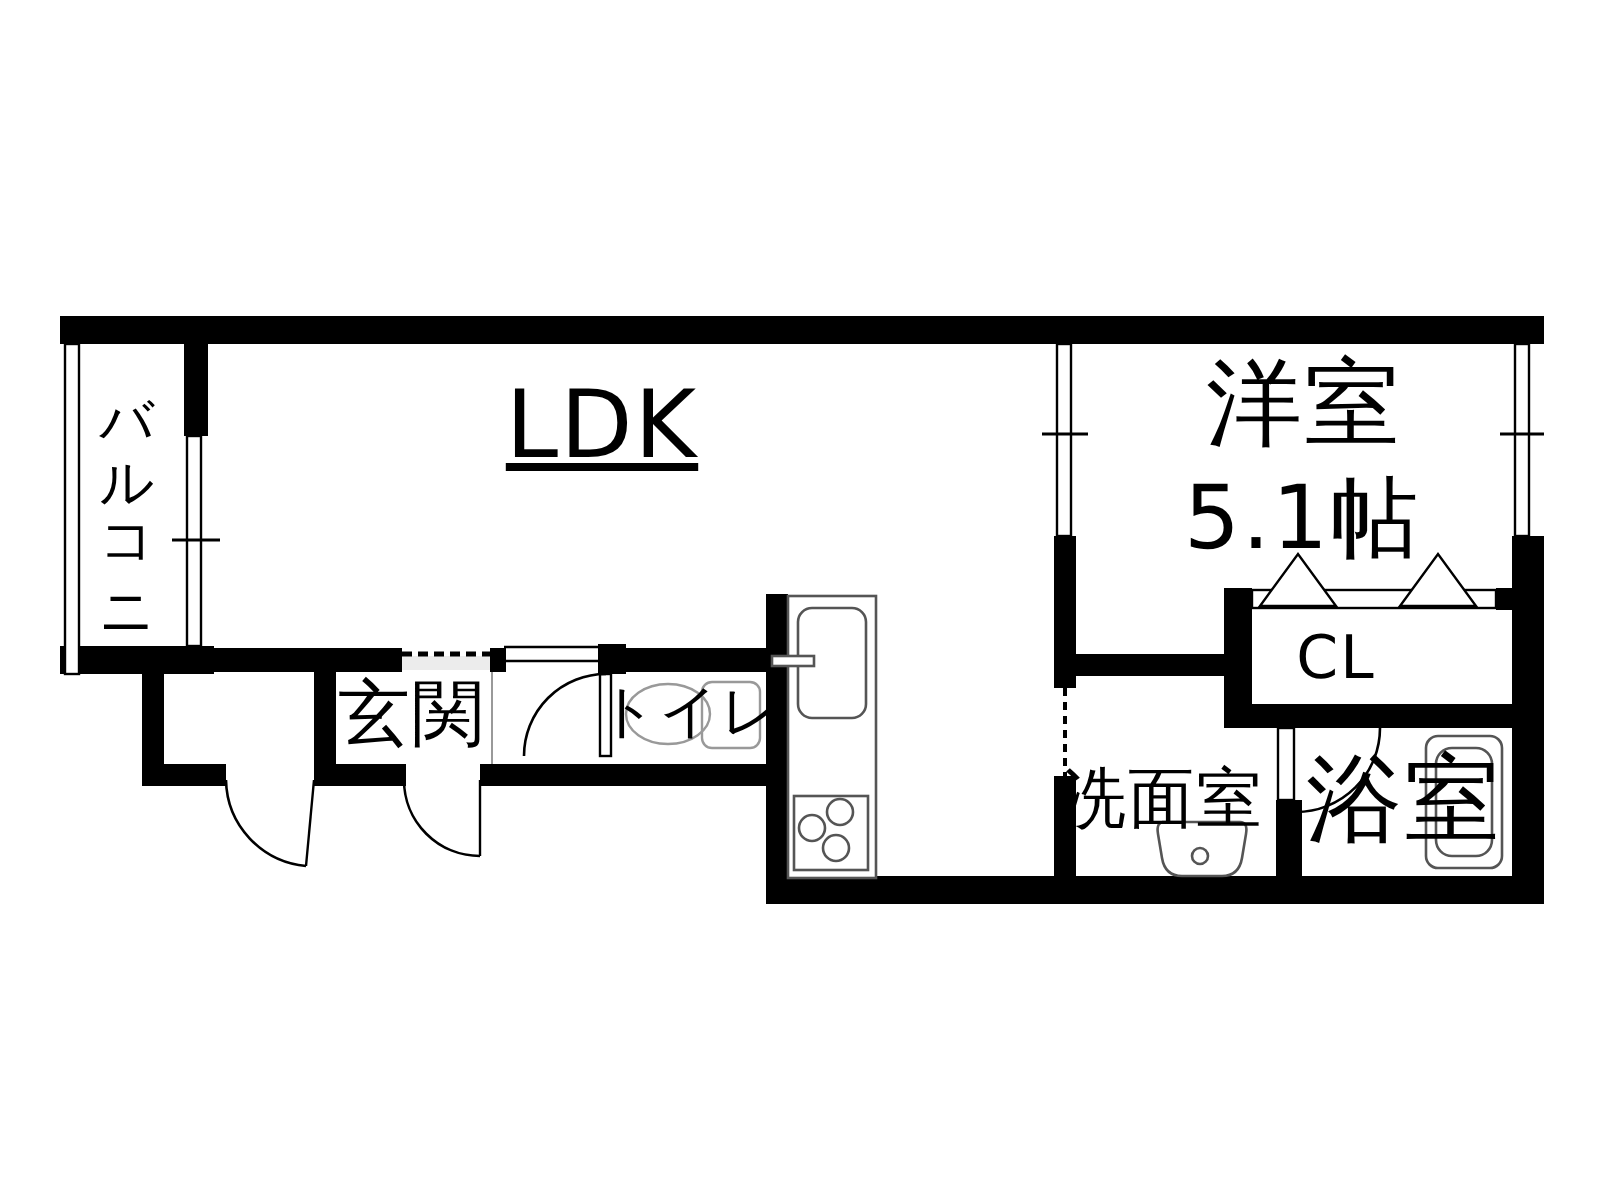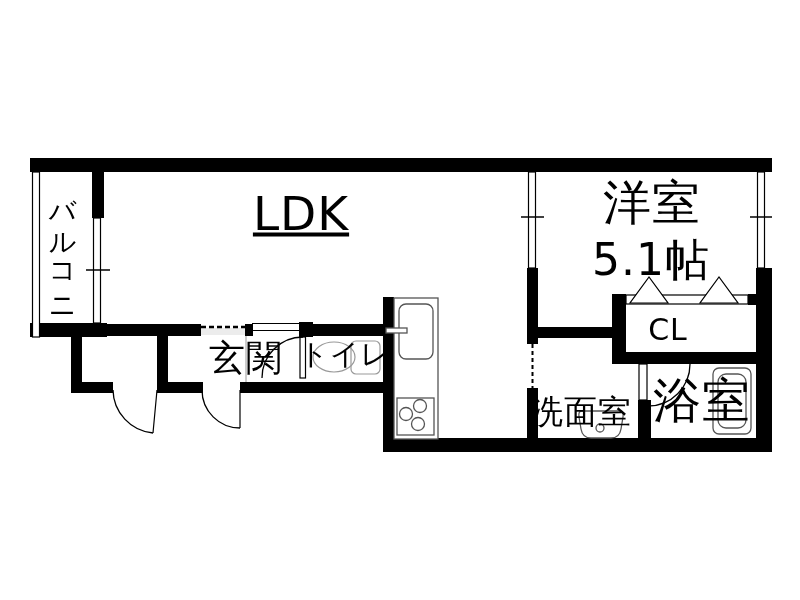--- a/index.html
+++ b/index.html
@@ -102,18 +102,18 @@
     <rect class="fx" x="713" y="368" width="38" height="66" rx="6"></rect>
     <rect class="fx2" x="718" y="374" width="28" height="54" rx="8"></rect>
   </g>
 </svg>
 
   <div class="lbl v" style="left:63px;top:249px;font-size:27px;">バルコニー</div>
   <div class="lbl" style="left:301px;top:213px;font-size:47px;text-decoration:underline;">LDK</div>
   <div class="lbl" style="left:652px;top:202px;font-size:48px;text-align:center;">洋室</div>
   <div class="lbl" style="left:651px;top:260px;font-size:44px;text-align:right;">5.1帖</div>
   <div class="lbl" style="left:668px;top:330px;font-size:30px;">CL</div>
-  <div class="lbl" style="left:206px;top:358px;font-size:36px;margin-left:40px;">玄関</div>
-  <div class="lbl" style="left:345px;top:356px;font-size:29px;font-family:Liberation Mono, monospace;">トイレ</div>
-  <div class="lbl" style="left:581px;top:399px;font-size:33px;margin-top:12px;">洗面室</div>
+  <div class="lbl" style="left:206px;top:358px;font-size:36px;">玄関</div>
+  <div class="lbl" style="left:345px;top:356px;font-size:29px;">トイレ</div>
+  <div class="lbl" style="left:581px;top:399px;font-size:33px;">洗面室</div>
   <div class="lbl" style="left:702px;top:400px;font-size:48px;">浴室</div>
 
 </div>
 
 </body></html>

